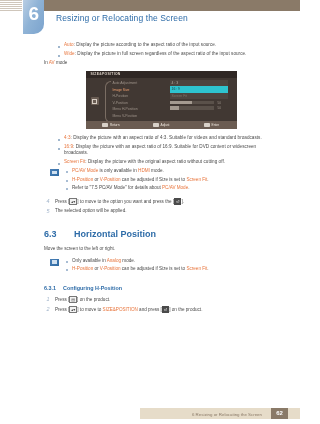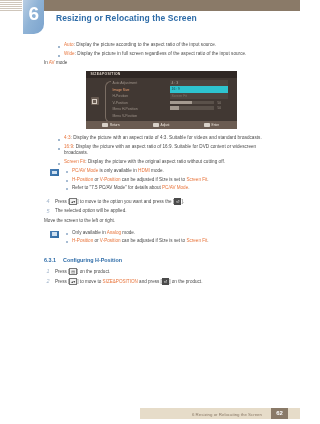--- a/index.html
+++ b/index.html
@@ -59,21 +59,21 @@
     font-weight: bold;
     text-align: center;
     line-height: 26px;
     letter-spacing: -0.5px;
   }
   .chap-title {
     position: absolute;
     left: 56px;
     top: 13px;
     font-size: 8.5px;
-    font-weight: bold;
+    font-weight: normal;
     color: #2e6ca8;
     letter-spacing: 0.1px;
   }
   .bullet-row {
     position: relative;
     display: flex;
     align-items: flex-start;
     margin: 0 0 3px 0;
   }
   .sq-bullet {
@@ -537,20 +537,24 @@
     <div class="step">
       <span class="step-num">4</span>
       <span class="step-txt"><span>Press [</span><span class="keycap">▴▾</span><span>] to move to the option you want and press the [</span><span class="keycap dark">⏎</span><span>].</span></span>
     </div>
     <div class="step">
       <span class="step-num">5</span>
       <span class="step-txt">The selected option will be applied.</span>
     </div>
   </div>
 
+  <div class="h2">
+    <span class="h2-num">6.3</span>
+    <span class="h2-txt">Horizontal Position</span>
+  </div>
 
   <div class="plain-line">Move the screen to the left or right.</div>
 
   <div class="note indent-2" style="margin-top:6px">
     <div class="note-icon"></div>
     <div class="note-list">
       <div class="note-row">
         <span class="note-bullet"></span>
         <span class="note-txt"><span class="nrm">Only available in </span><span class="nk">Analog</span><span class="nrm"> mode.</span></span>
       </div>

